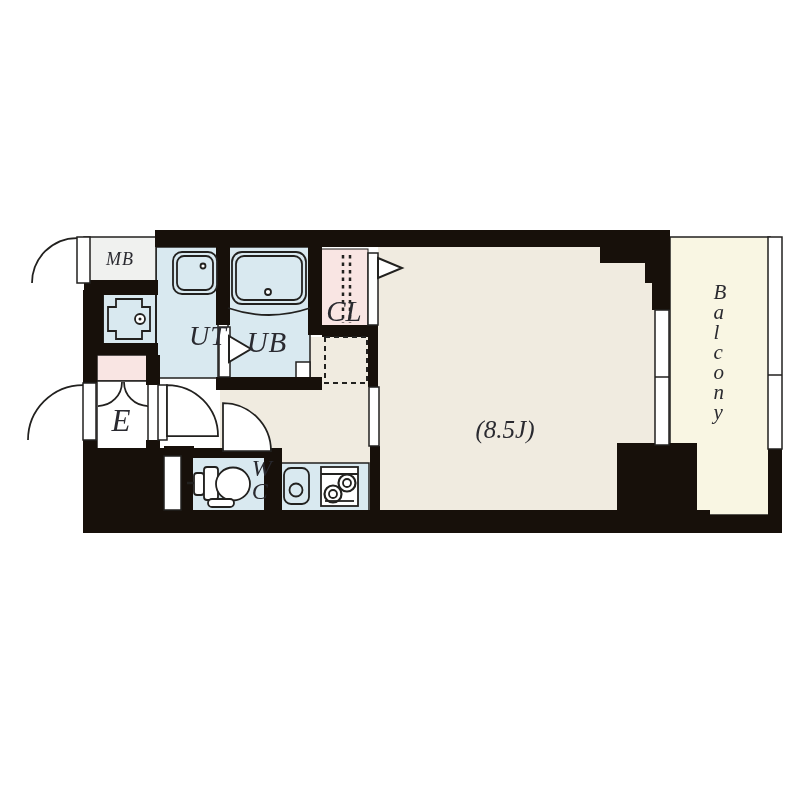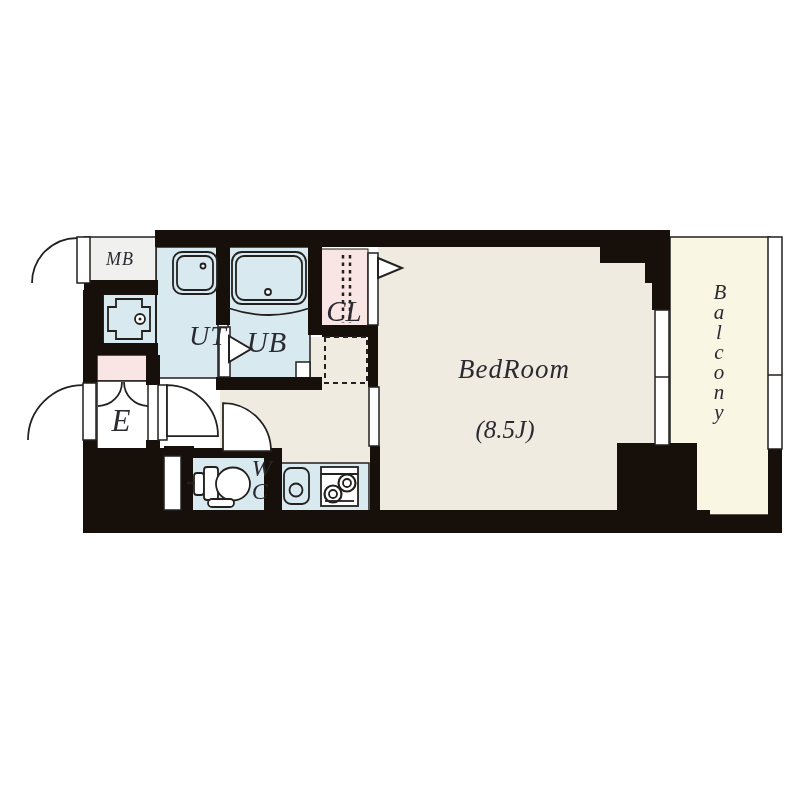--- a/index.html
+++ b/index.html
@@ -9,21 +9,21 @@
   .room-label{position:absolute;transform:translate(-50%,-50%);font-style:italic;
               color:var(--ink);white-space:pre;text-align:center;}
   .lbl-mb{font-size:18px;letter-spacing:1px;}
   .lbl-ut{font-size:28px;letter-spacing:1px;margin-left:20px;}
   .lbl-ub{font-size:29px;letter-spacing:1px;}
   .lbl-cl{font-size:29px;}
   .lbl-e{font-size:31px;}
   .lbl-bedroom{font-size:27px;letter-spacing:1px;}
   .lbl-size{font-size:25px;margin-top:32px;}
   .vertical-label{white-space:normal;width:1.05ch;word-break:break-all;
-                  line-height:0.95;text-align:center;}
+                  line-height:0.95;text-align:left;}
   .lbl-wc{font-size:24px;}
   .lbl-balcony{font-size:21px;letter-spacing:0;}
 </style>
 </head>
 <body>
 
 <div id="stage">
 
   <svg id="plan-svg" width="800" height="800" viewBox="0 0 800 800">
 
@@ -152,17 +152,16 @@
       </g>
     </g>
   </svg>
 
   <div class="room-label lbl-mb" style="left:120px;top:259px;">MB</div>
   <div class="room-label lbl-ut" style="left:188px;top:336px;">UT</div>
   <div class="room-label lbl-ub" style="left:267px;top:342px;">UB</div>
   <div class="room-label lbl-cl" style="left:344px;top:291px;margin-top:20px;">CL</div>
   <div class="room-label lbl-e" style="left:121px;top:421px;">E</div>
   <div class="room-label vertical-label lbl-wc" style="left:258px;top:480px;">WC</div>
-  <div class="room-label lbl-bedroom" style="left:514px;top:369px;">BedRoom</div>
   <div class="room-label lbl-size" style="left:505px;top:398px;">(8.5J)</div>
   <div class="room-label vertical-label lbl-balcony" style="left:719px;top:353px;">Balcony</div>
 
 </div>
 
 </body></html>

